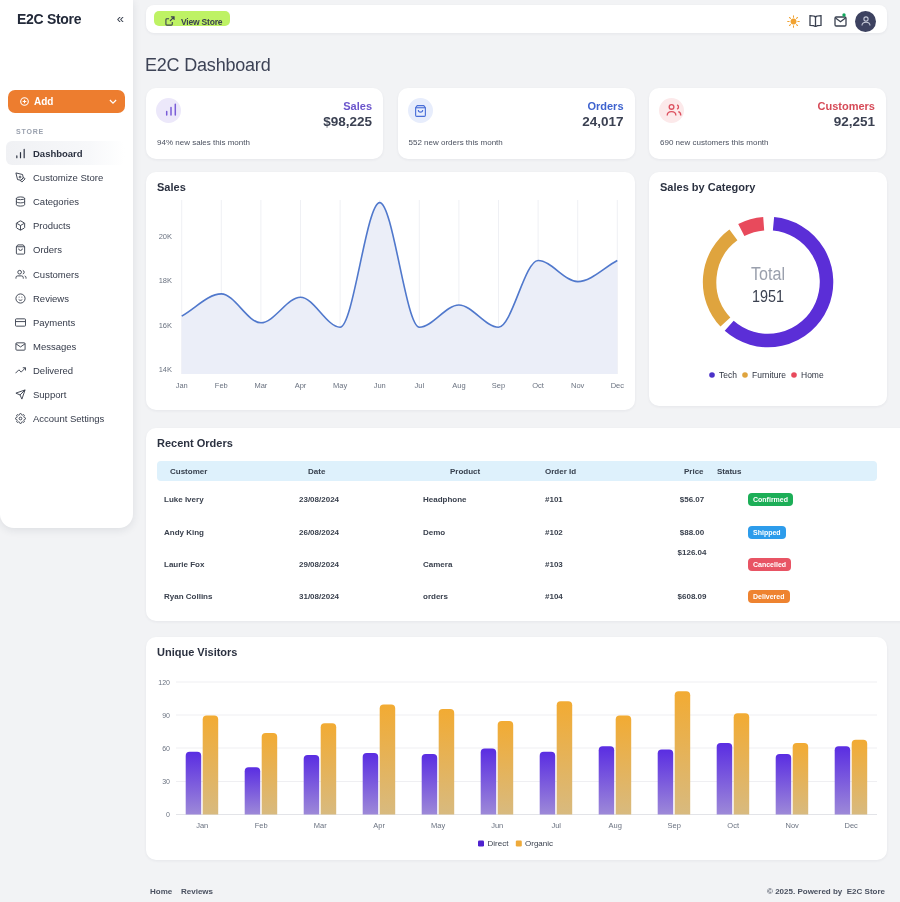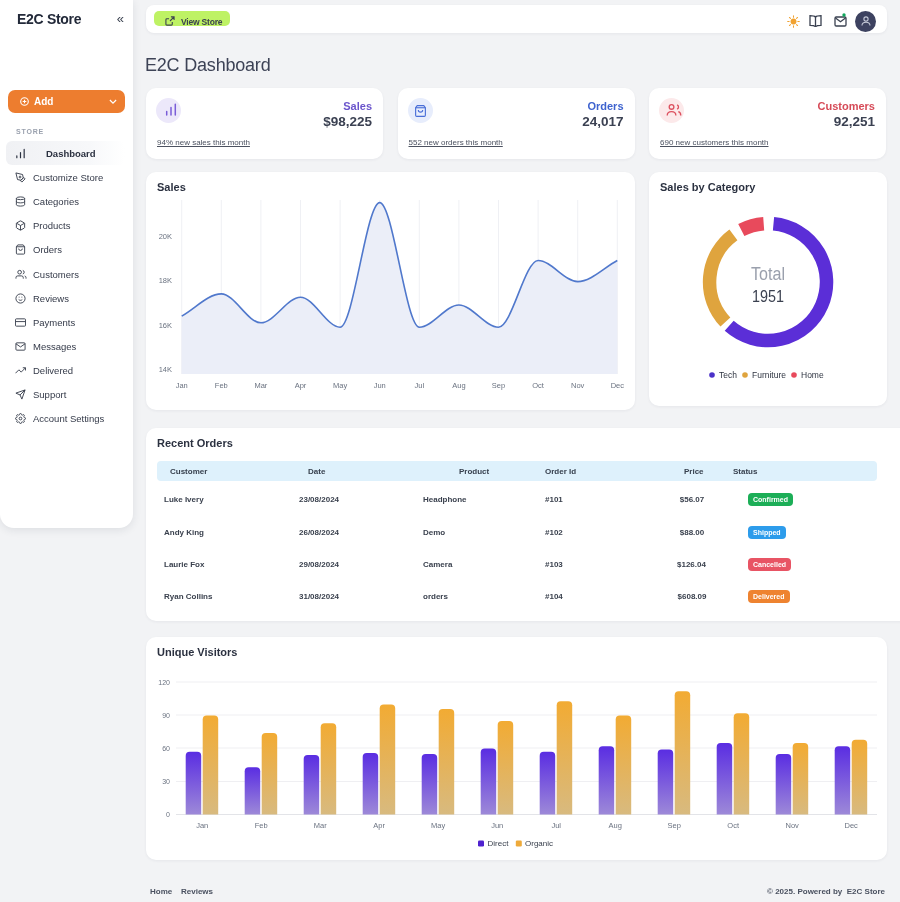--- a/index.html
+++ b/index.html
@@ -15,37 +15,37 @@
 #collapse { position:absolute; right:9px; top:11px; font-size:13px; color:#3a4150; }
 #demostore { position:absolute; left:7px; top:43px; width:118px; height:37px; background:#edeff2; border-radius:8px; }
 #demostore .txt1 { position:absolute; left:30px; top:8px; font-size:9px; font-weight:bold; color:#2a3040; }
 #demostore .txt2 { position:absolute; left:30px; top:20px; font-size:7px; color:#a7adb8; }
 #addbtn { position:absolute; left:8px; top:90px; width:117px; height:23px; background:#ed7d2f; border-radius:7px; }
 #addbtn .lbl { position:absolute; left:26px; top:6px; font-size:10px; font-weight:bold; color:#fff; }
 #storelbl { position:absolute; left:16px; top:128px; font-size:7px; font-weight:bold; color:#9aa1ae; letter-spacing:0.8px; }
 .mitem { position:absolute; left:6px; width:119px; height:24px; }
 .mitem.active { background:linear-gradient(90deg,#f0f1f4,#f7f8fa 70%,rgba(247,248,250,0)); border-radius:6px; }
 .mitem .mtxt { position:absolute; left:27px; top:7px; font-size:9.5px; color:#333948; }
-.mitem.active .mtxt { font-weight:bold; color:#2b3140;margin-left:13px; }
+.mitem.active .mtxt { font-weight:bold; color:#2b3140; }
 .mitem svg { position:absolute; left:9px; top:7px; }
 
 
 #topbar { position:absolute; left:146px; top:5px; width:741px; height:28px; background:#fff; border-radius:8px; box-shadow:0 1px 3px rgba(30,40,60,0.06); }
 #viewstore { position:absolute; left:8px; top:6px; width:76px; height:15px; background:#bef264; border-radius:5px; }
 #viewstore span { position:absolute; left:27px; top:5.5px; font-size:8.5px; color:#3c4250; font-weight:bold; letter-spacing:-0.2px; }
 
 
 #title { position:absolute; left:145px; top:55px; font-size:18px; color:#3d4356; font-weight:500; letter-spacing:-0.2px; }
 
 
 .stat { position:absolute; top:88px; width:237px; height:71px; background:#fff; border-radius:10px; box-shadow:0 1px 3px rgba(30,40,60,0.06); }
 .stat .circ { position:absolute; left:10px; top:10px; width:25px; height:25px; border-radius:50%; }
 .stat .lab { position:absolute; right:11px; top:12px; font-size:11px; font-weight:bold; }
 .stat .num { position:absolute; right:11px; top:26px; font-size:13.5px; font-weight:bold; color:#3b4152; }
-.stat .sub { position:absolute; left:11px; top:50px; font-size:8px; color:#4c5260;text-decoration:underline; }
+.stat .sub { position:absolute; left:11px; top:50px; font-size:8px; color:#4c5260; }
 
 
 #saleschart { left:146px; top:172px; width:489px; height:238px; }
 #donutcard { left:649px; top:172px; width:238px; height:234px; }
 .ctitle { position:absolute; left:11px; top:9px; font-size:11px; font-weight:bold; color:#2b3140; }
 
 
 #orderscard { left:146px; top:428px; width:769px; height:193px; }
 #thead { position:absolute; left:11px; top:33px; width:720px; height:20px; background:#def1fc; border-radius:4px; }
 .th { position:absolute; top:6px; font-size:8px; font-weight:bold; color:#37404e; }
@@ -286,42 +286,42 @@
 <circle cx="145" cy="203" r="2.8" fill="#e84a5c"></circle>
 <text x="152" y="206" font-size="8.5" fill="#2f3542">Home</text>
 </svg>
 </div>
 
 <div class="card" id="orderscard">
   <div class="ctitle">Recent Orders</div>
   <div id="thead">
     <div class="th" style="left:13px;">Customer</div>
     <div class="th" style="left:151px;">Date</div>
-    <div class="th" style="left:270px;padding-left:32px;">Product</div>
+    <div class="th" style="left:261px;padding-left:32px;">Product</div>
     <div class="th" style="left:388px;">Order Id</div>
     <div class="th" style="left:527px;">Price</div>
-    <div class="th" style="left:576px;text-align:right;">Status</div>
+    <div class="th" style="left:560px;text-align:right;">Status</div>
   </div>
   <div class="td" style="left:18px;top:67px">Luke Ivery</div>
   <div class="td" style="left:153px;top:67px">23/08/2024</div>
   <div class="td" style="left:277px;top:67px">Headphone</div>
   <div class="td" style="left:399px;top:67px">#101</div>
   <div class="td" style="left:531px;top:67px;width:30px;text-align:center">$56.07</div>
   <div class="badge" style="left:602px;top:65px;background:#1cae57">Confirmed</div>
   <div class="td" style="left:18px;top:100px">Andy King</div>
   <div class="td" style="left:153px;top:100px">26/08/2024</div>
   <div class="td" style="left:277px;top:100px">Demo</div>
   <div class="td" style="left:399px;top:100px">#102</div>
   <div class="td" style="left:531px;top:100px;width:30px;text-align:center">$88.00</div>
   <div class="badge" style="left:602px;top:98px;background:#2d9ceb">Shipped</div>
   <div class="td" style="left:18px;top:132px">Laurie Fox</div>
   <div class="td" style="left:153px;top:132px">29/08/2024</div>
   <div class="td" style="left:277px;top:132px">Camera</div>
   <div class="td" style="left:399px;top:132px">#103</div>
-  <div class="td" style="left:531px;top:132px;width:30px;text-align:left">$126.04</div>
+  <div class="td" style="left:531px;top:120px;width:30px;text-align:center">$126.04</div>
   <div class="badge" style="left:602px;top:130px;background:#e85464">Cancelled</div>
   <div class="td" style="left:18px;top:164px">Ryan Collins</div>
   <div class="td" style="left:153px;top:164px">31/08/2024</div>
   <div class="td" style="left:277px;top:164px">orders</div>
   <div class="td" style="left:399px;top:164px">#104</div>
   <div class="td" style="left:531px;top:164px;width:30px;text-align:center">$608.09</div>
   <div class="badge" style="left:602px;top:162px;background:#ee8330">Delivered</div>
 </div>
 
 <div class="card" id="visitorscard">

